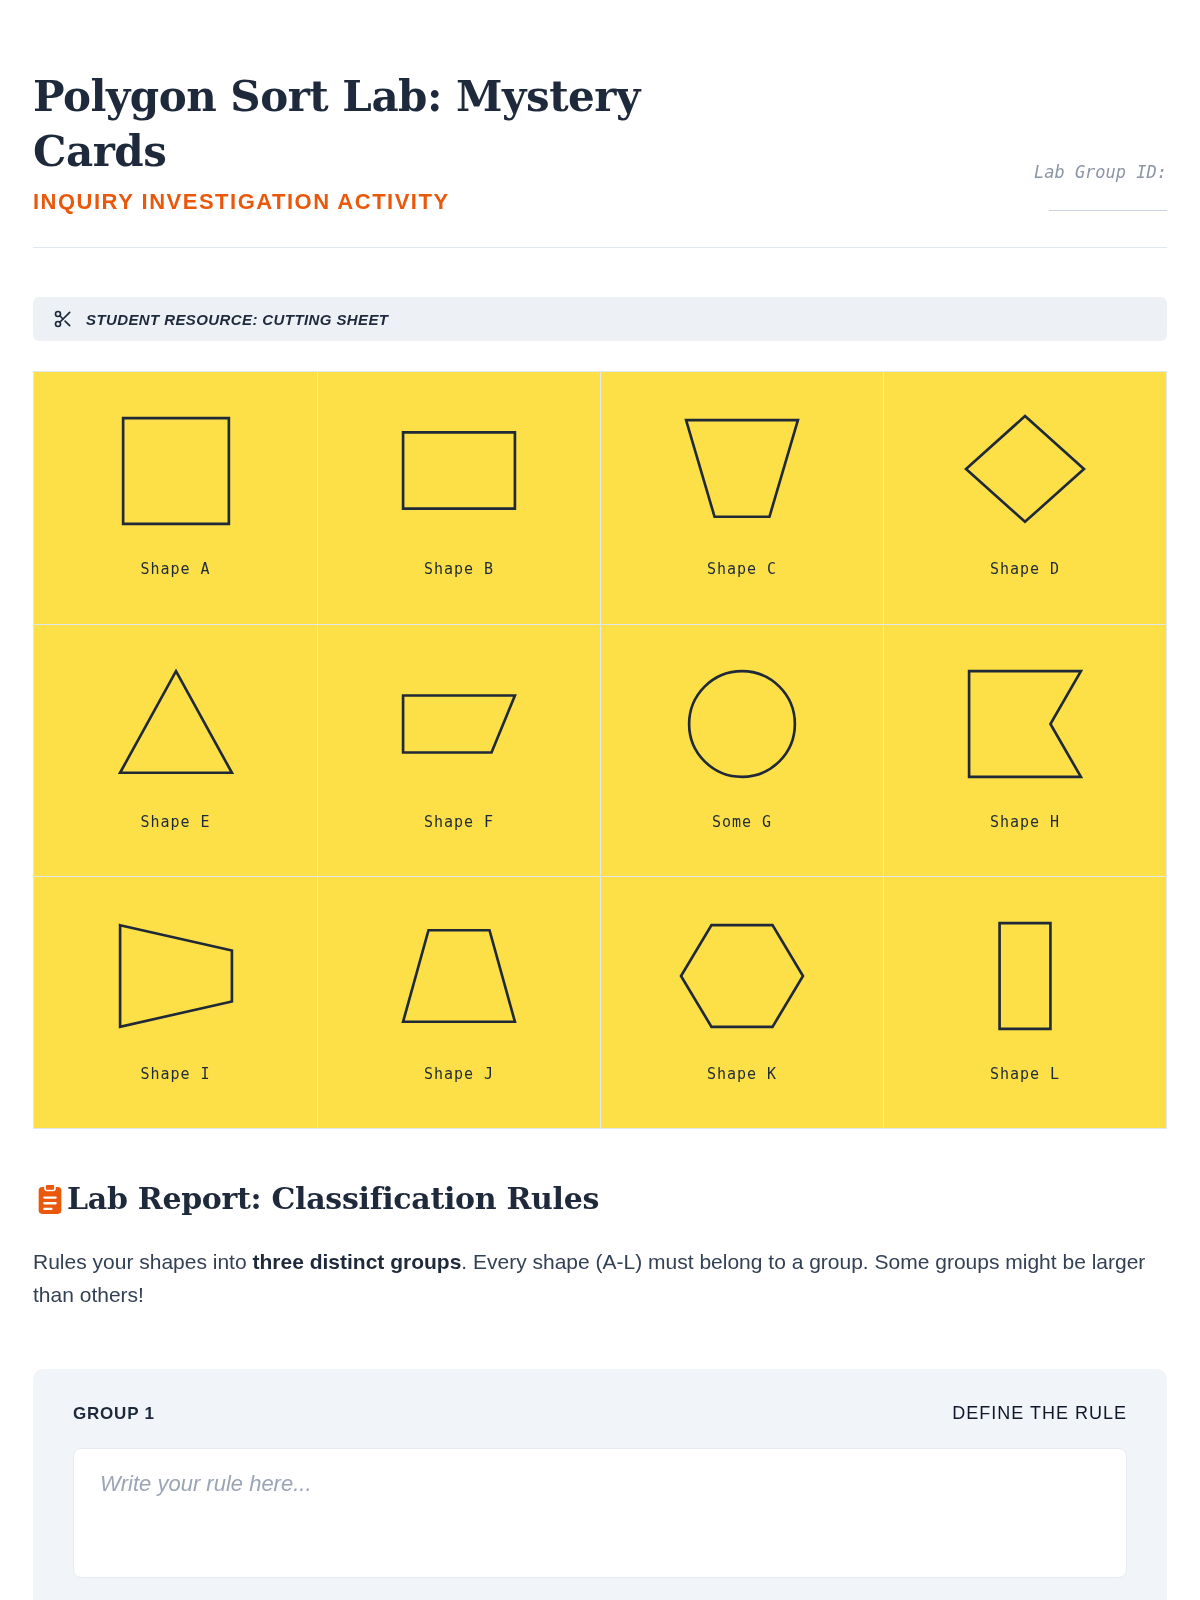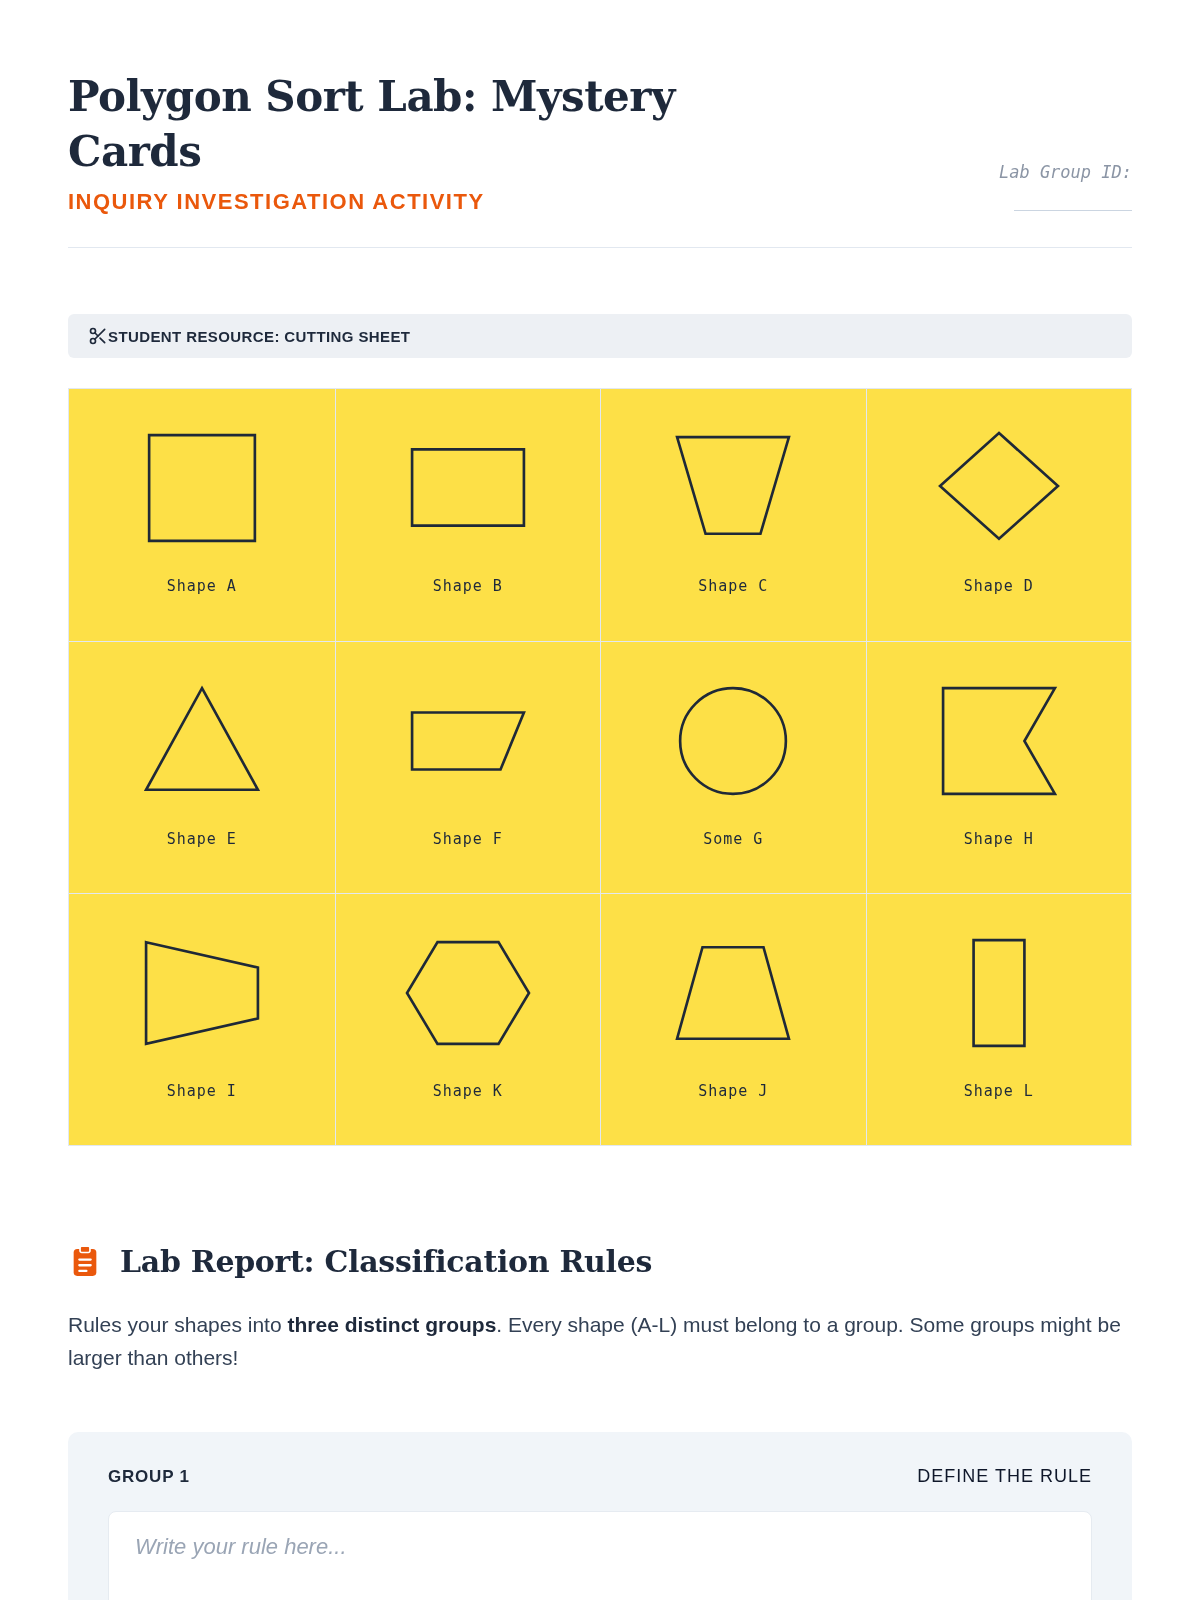--- a/index.html
+++ b/index.html
@@ -1,52 +1,52 @@
 <!DOCTYPE html>
 <html><head>
 <meta charset="utf-8">
 <style>
   * { margin:0; padding:0; box-sizing:border-box; }
   html,body { width:1200px; height:1600px; overflow:hidden; background:#ffffff;
     font-family:"Liberation Sans", sans-serif; }
-  .page { width:1200px; height:1258px; padding:70px 68px 0; }
+  .page { width:1200px; height:1258px; padding:70px 33px 0; }
 
   
   .header { display:flex; justify-content:space-between; }
   .page-title { font-family:"DejaVu Serif", serif; font-weight:700; font-size:42px;
     line-height:1.3; color:#1e293b; max-width:680px; letter-spacing:-0.5px; }
   .subtitle { margin-top:10px; color:#ea580c; font-weight:800; font-size:22px;
     letter-spacing:1.5px; }
   .header-right { width:170px; padding-top:92px; text-align:right; flex-shrink:0; }
   .lab-id-label { font-family:"DejaVu Sans Mono", monospace; font-style:italic;
     font-size:17px; color:#8b95a5; white-space:nowrap; }
   .lab-id-line { width:118px; border-bottom:1.5px solid #cbd5e1; margin:28px 0 0 auto; }
   .divider { border:none; border-top:1px solid #e2e8f0; margin-top:32px; }
 
   
-  .banner { margin-top:66px; background:#edf0f4; border-radius:6px; padding:12px 20px;
-    display:flex; align-items:center; gap:0; }
+  .banner { margin-top:49px; background:#edf0f4; border-radius:6px; padding:12px 20px;
+    display:flex; align-items:center; gap:13px;font-style:italic; }
   .banner-text { font-weight:700; font-size:15px; letter-spacing:0.4px; color:#1e293b; }
   .scissors-icon svg { width:20px; height:20px; display:block; }
 
   
   .shape-grid { margin-top:30px; display:grid; grid-template-columns:repeat(4,1fr);
     border:1px solid #e2e8f0; }
   .shape-cell { height:252px; display:flex; flex-direction:column; align-items:center;
     justify-content:flex-start; padding:38px 0 0; border-left:1px solid #e2e8f0;
     border-top:1px solid #e2e8f0; background:#fde047; }
   .shape-cell:nth-child(4n+1) { border-left:none; }
   .shape-cell:nth-child(-n+4) { border-top:none; }
   .shape-svg { width:170px; height:122px; }
   .shape-svg polygon, .shape-svg circle { fill:none; stroke:#1f2937; stroke-width:2.6px; }
   .shape-label { margin-top:28px; font-family:"DejaVu Sans Mono", monospace;
     font-size:15px; letter-spacing:1px; color:#1e293b; }
 
   
-  .report-heading { margin-top:98px; display:flex; align-items:flex-start; gap:18px; }
+  .report-heading { margin-top:52px; display:flex; align-items:flex-end; }
   .clipboard-icon svg { width:34px; height:34px; display:block; }
   .report-title { font-family:"DejaVu Serif", serif; font-weight:700; font-size:30px;
     color:#1e293b; letter-spacing:-0.3px; }
   .intro { margin-top:30px; font-size:21px; line-height:1.55; color:#334155; }
   .intro b { color:#1e293b; }
 
   
   .group-card { margin-top:58px; background:#f1f5f9; border-radius:10px;
     padding:34px 40px 40px; }
   .group-header { display:flex; justify-content:space-between; align-items:center;
@@ -139,29 +139,29 @@
         <div class="shape-label">Shape H</div>
       </div>
       <div class="shape-cell">
         <svg viewBox="0 0 160 120" class="shape-svg">
           <polygon points="25,10 135,35 135,85 25,110"></polygon>
         </svg>
         <div class="shape-label">Shape I</div>
       </div>
       <div class="shape-cell">
         <svg viewBox="0 0 160 120" class="shape-svg">
+          <polygon points="50,15 110,15 135,105 25,105"></polygon>
+        </svg>
+        <div class="shape-label">Shape J</div>
+      </div>
+      <div class="shape-cell">
+        <svg viewBox="0 0 160 120" class="shape-svg">
           <polygon points="50,10 110,10 140,60 110,110 50,110 20,60"></polygon>
         </svg>
         <div class="shape-label">Shape K</div>
-      </div>
-      <div class="shape-cell">
-        <svg viewBox="0 0 160 120" class="shape-svg">
-          <polygon points="50,15 110,15 135,105 25,105"></polygon>
-        </svg>
-        <div class="shape-label">Shape J</div>
       </div>
       <div class="shape-cell">
         <svg viewBox="0 0 160 120" class="shape-svg">
           <polygon points="55,8 105,8 105,112 55,112"></polygon>
         </svg>
         <div class="shape-label">Shape L</div>
       </div>
     </div>
 
   <div class="report-heading">

